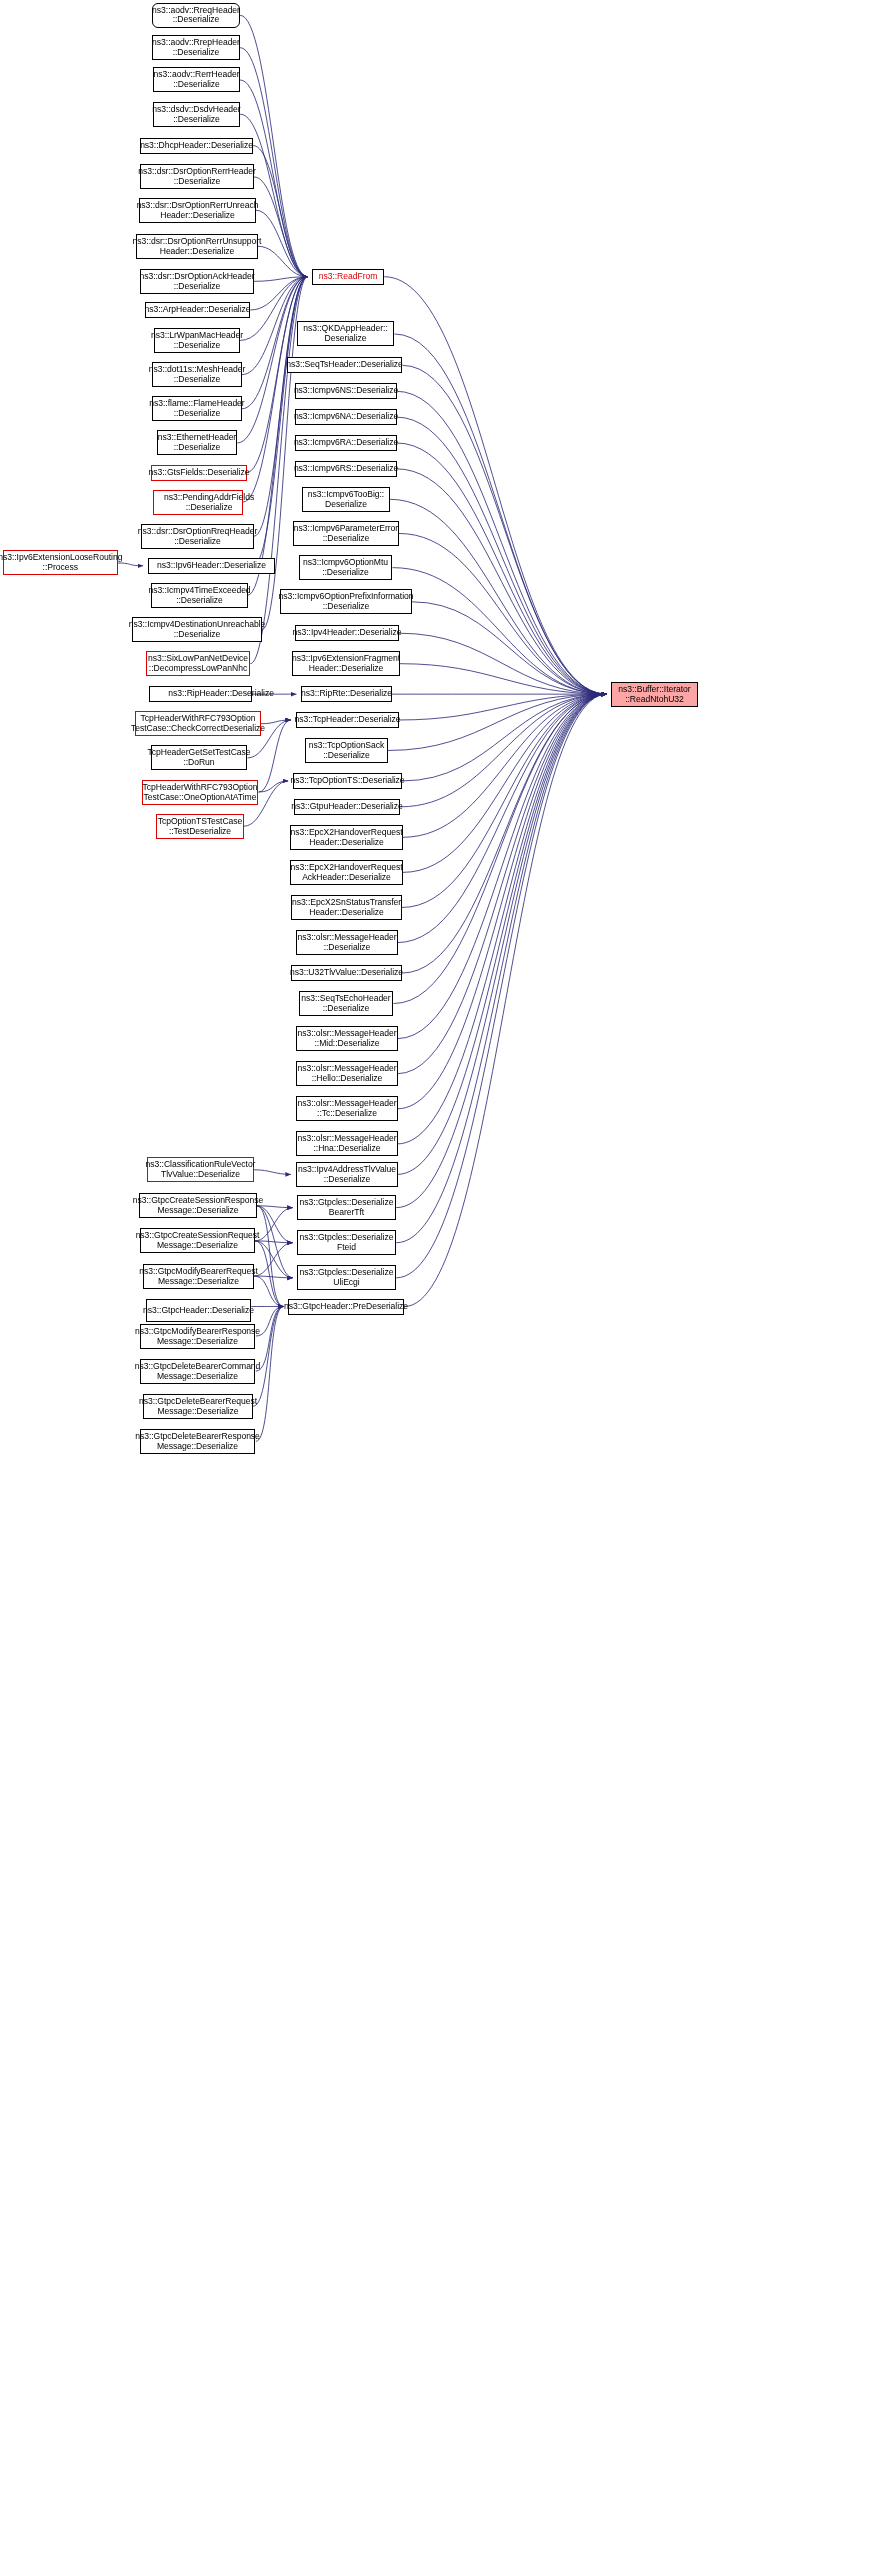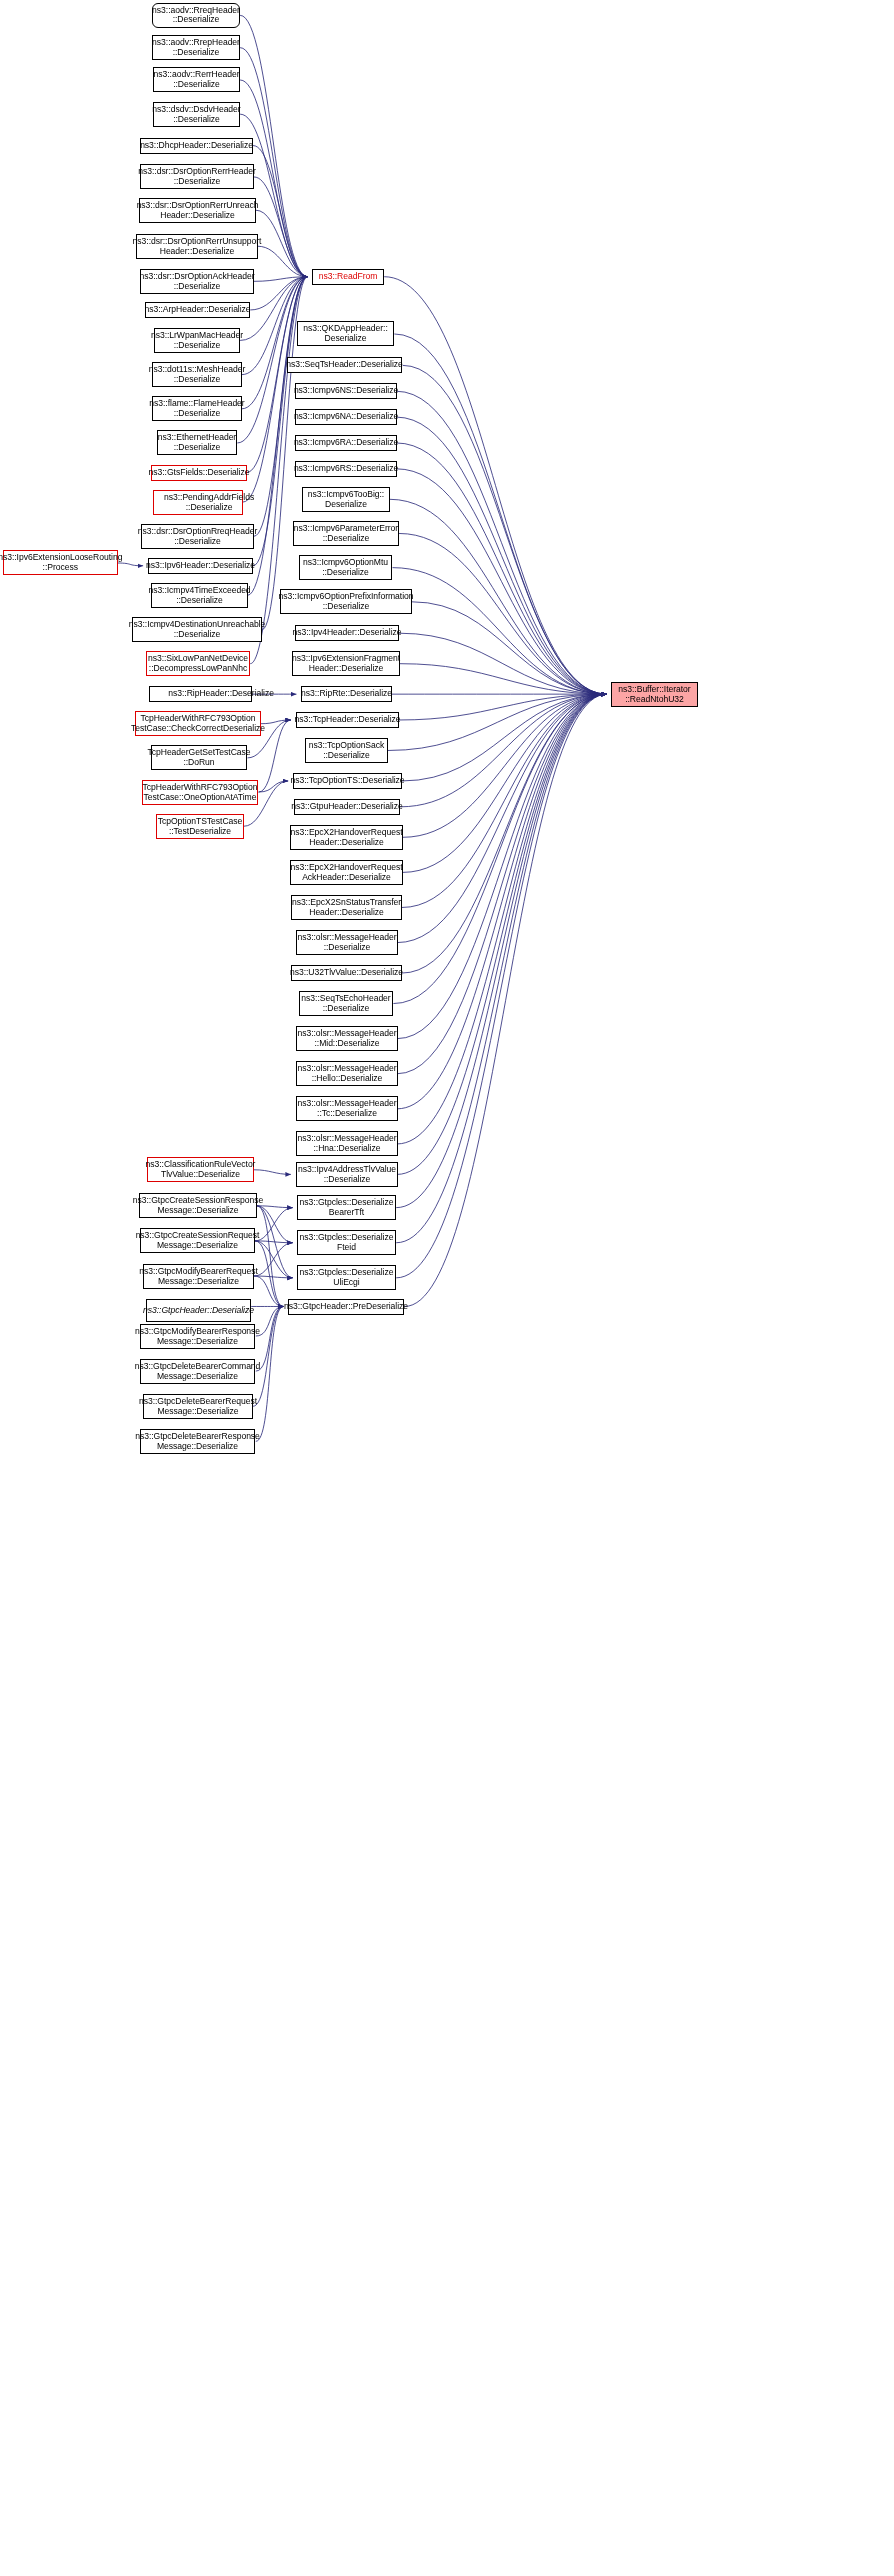--- a/index.html
+++ b/index.html
@@ -152,21 +152,21 @@
 ::Deserialize</div>
     <div class="node" style="left: 157px; top: 430px; width: 80px; height: 25px;">ns3::EthernetHeader
 ::Deserialize</div>
     <div class="node red" style="left: 151px; top: 465px; width: 96px; height: 15.7px;">ns3::GtsFields::Deserialize</div>
     <div class="node red" style="left: 153px; top: 490px; width: 90px; height: 25px; padding-left: 24px;">ns3::PendingAddrFields
 ::Deserialize</div>
     <div class="node" style="left: 141px; top: 524px; width: 113px; height: 25px;">ns3::dsr::DsrOptionRreqHeader
 ::Deserialize</div>
     <div class="node red" style="left: 2.8px; top: 550px; width: 115px; height: 25px;">ns3::Ipv6ExtensionLooseRouting
 ::Process</div>
-    <div class="node" style="left: 148px; top: 558px; width: 105px; height: 15.7px;">ns3::Ipv6Header::Deserialize</div>
+    <div class="node" style="left: 148px; top: 558px; width: 127px; height: 15.7px;">ns3::Ipv6Header::Deserialize</div>
     <div class="node" style="left: 151px; top: 583px; width: 97px; height: 25px;">ns3::Icmpv4TimeExceeded
 ::Deserialize</div>
     <div class="node" style="left: 132px; top: 617px; width: 130px; height: 25px;">ns3::Icmpv4DestinationUnreachable
 ::Deserialize</div>
     <div class="node red" style="left: 146px; top: 651px; width: 104px; height: 25px;">ns3::SixLowPanNetDevice
 ::DecompressLowPanNhc</div>
     <div class="node" style="left: 149px; top: 686px; width: 103px; height: 15.7px; padding-left: 43px;">ns3::RipHeader::Deserialize</div>
     <div class="node red" style="left: 135px; top: 711px; width: 126px; height: 25px;">TcpHeaderWithRFC793Option
 TestCase::CheckCorrectDeserialize</div>
     <div class="node" style="left: 151px; top: 745px; width: 96px; height: 25px;">TcpHeaderGetSetTestCase
@@ -176,21 +176,21 @@
     <div class="node red" style="left: 156px; top: 814px; width: 88px; height: 25px;">TcpOptionTSTestCase
 ::TestDeserialize</div>
     <div class="node red" style="left: 147px; top: 1157px; width: 107px; height: 25px;">ns3::ClassificationRuleVector
 TlvValue::Deserialize</div>
     <div class="node" style="left: 139px; top: 1193px; width: 118px; height: 25px;">ns3::GtpcCreateSessionResponse
 Message::Deserialize</div>
     <div class="node" style="left: 140px; top: 1228px; width: 115px; height: 25px;">ns3::GtpcCreateSessionRequest
 Message::Deserialize</div>
     <div class="node" style="left: 143px; top: 1264px; width: 111px; height: 25px;">ns3::GtpcModifyBearerRequest
 Message::Deserialize</div>
-    <div class="node" style="left: 146px; top: 1299px; width: 105px; height: 23px; font-style: italic;">ns3::GtpcHeader::Deserialize</div>
+    <div class="node" style="left: 146px; top: 1299px; width: 105px; height: 23px;">ns3::GtpcHeader::Deserialize</div>
     <div class="node" style="left: 140px; top: 1324px; width: 115px; height: 25px;">ns3::GtpcModifyBearerResponse
 Message::Deserialize</div>
     <div class="node" style="left: 140px; top: 1359px; width: 115px; height: 25px;">ns3::GtpcDeleteBearerCommand
 Message::Deserialize</div>
     <div class="node" style="left: 143px; top: 1394px; width: 110px; height: 25px;">ns3::GtpcDeleteBearerRequest
 Message::Deserialize</div>
     <div class="node" style="left: 140px; top: 1429px; width: 115px; height: 25px;">ns3::GtpcDeleteBearerResponse
 Message::Deserialize</div>
     <div class="node redtxt" style="left: 312px; top: 269px; width: 72px; height: 15.7px;">ns3::ReadFrom</div>
     <div class="node" style="left: 297px; top: 321px; width: 97px; height: 25px;">ns3::QKDAppHeader::

